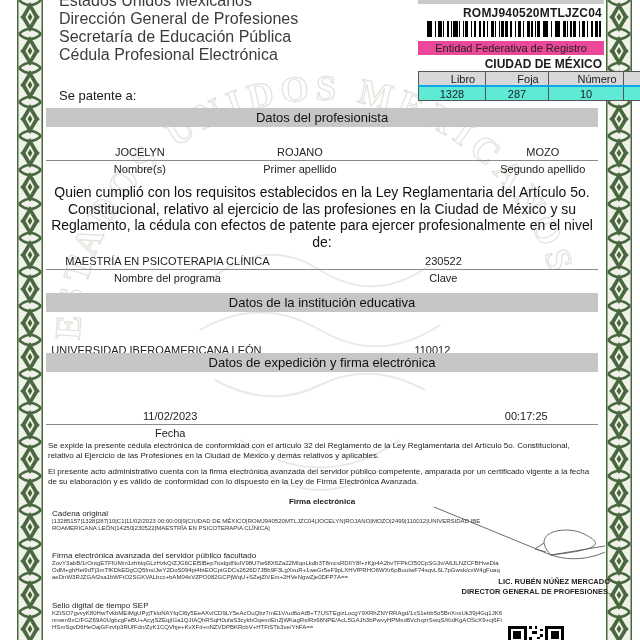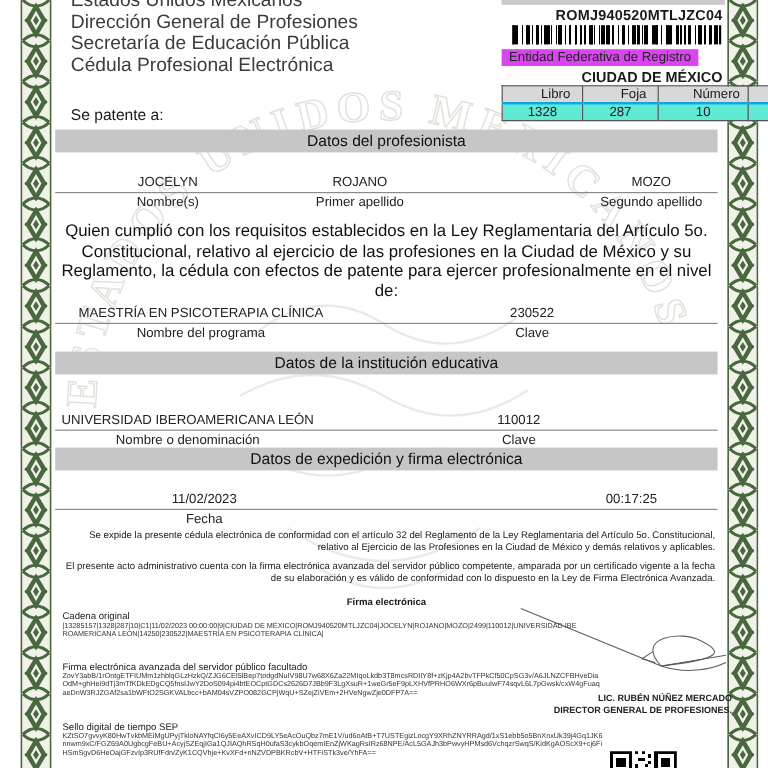--- a/index.html
+++ b/index.html
@@ -17,21 +17,21 @@
 
   
   .hdr-left{left:59px;top:-8px;font-size:16px;line-height:18px;color:#3c3c3c;}
   .hdr-sliver{left:418px;top:0;width:186px;height:4px;background:#c9c9c9;}
   .curp{left:418px;top:6px;width:184px;text-align:right;font-weight:bold;font-size:12px;letter-spacing:.2px;}
   .barcode{left:427px;top:21px;width:174px;height:16px;background-color:#fff;
     background-image:
       repeating-linear-gradient(90deg,#000 0 1px,transparent 1px 4px),
       repeating-linear-gradient(90deg,transparent 0 2px,#000 2px 4px,transparent 4px 9px),
       repeating-linear-gradient(90deg,#000 0 2px,transparent 2px 13px);}
-  .entity-bar{left:418px;top:41px;width:164px;height:14px;background:#d946ef;
+  .entity-bar{left:418px;top:41px;width:186px;height:14px;background:#ec4899;
       font-size:11px;line-height:14px;text-align:center;color:#222;}
   .entity-val{left:418px;top:57px;width:184px;text-align:right;font-weight:bold;font-size:12px;}
   table.registry{position:absolute;left:418px;top:71px;border-collapse:collapse;font-size:11px;}
   table.registry th,table.registry td{border:1px solid #555;padding:0 5px;height:13px;text-align:center;font-weight:normal;}
   table.registry th{background:#d8d8d8;border-bottom:2px solid #0ea5e9;padding-left:27px;}
   table.registry td{background:#5eead4;}
   .cw1{min-width:34px}.cw2{min-width:30px}.cw3{min-width:42px}.cw4{min-width:32px}
 
   .se-expide{left:59px;top:88px;font-size:13px;}
 
@@ -39,21 +39,21 @@
           text-align:center;color:#111;}
 
   
   .frow{left:46px;width:552px;font-size:11px;color:#222;}
   .frow .vals{display:flex;border-bottom:1px solid #8a8a8a;padding-bottom:2px;}
   .frow .labs{display:flex;padding-top:2px;}
   .frow span{display:block;text-align:center;white-space:nowrap;}
 
   .statement{left:48px;top:184px;width:548px;font-size:14px;line-height:16.5px;text-align:center;color:#111;}
 
-  .legal{left:48px;width:548px;font-size:8px;line-height:10px;text-align:right;color:#222;}
+  .legal{left:48px;width:548px;font-size:8px;line-height:10px;text-align:left;color:#222;}
   .minihead{font-size:8px;font-weight:normal;color:#222;text-align:right;}
   .micro{font-size:9px;line-height:10px;color:#333;transform:scale(0.67);transform-origin:0 0;
          width:640px;word-break:break-all;}
   .micro.wide{width:672px;}
   .firma-title{left:46px;top:497px;width:552px;text-align:center;font-size:8px;font-weight:bold;}
 
   .signer{left:450px;top:577px;width:160px;text-align:right;font-size:7.5px;font-weight:bold;
           line-height:10px;color:#222;}
   .qr-label{left:470px;top:644px;width:140px;text-align:right;font-size:7.5px;color:#666;font-weight:bold;}
 </style>
@@ -206,21 +206,21 @@
     <div class="vals">
       <span style="flex:0 0 40%">UNIVERSIDAD IBEROAMERICANA LEÓN</span>
       <span style="flex:0 0 60%">110012</span>
     </div>
     <div class="labs">
       <span style="flex:0 0 40%">Nombre o denominación</span>
       <span style="flex:0 0 60%">Clave</span>
     </div>
   </div>
 
-  <div class="abs secbar" style="top:373px">Datos de expedición y firma electrónica</div>
+  <div class="abs secbar" style="top:353px">Datos de expedición y firma electrónica</div>
 
   <div class="abs frow" style="top:410px">
     <div class="vals">
       <span style="flex:0 0 45%">11/02/2023</span>
       <span style="flex:0 0 29%"></span>
       <span style="flex:0 0 26%">00:17:25</span>
     </div>
     <div class="labs">
       <span style="flex:0 0 45%">Fecha</span>
       <span style="flex:0 0 29%"></span>

